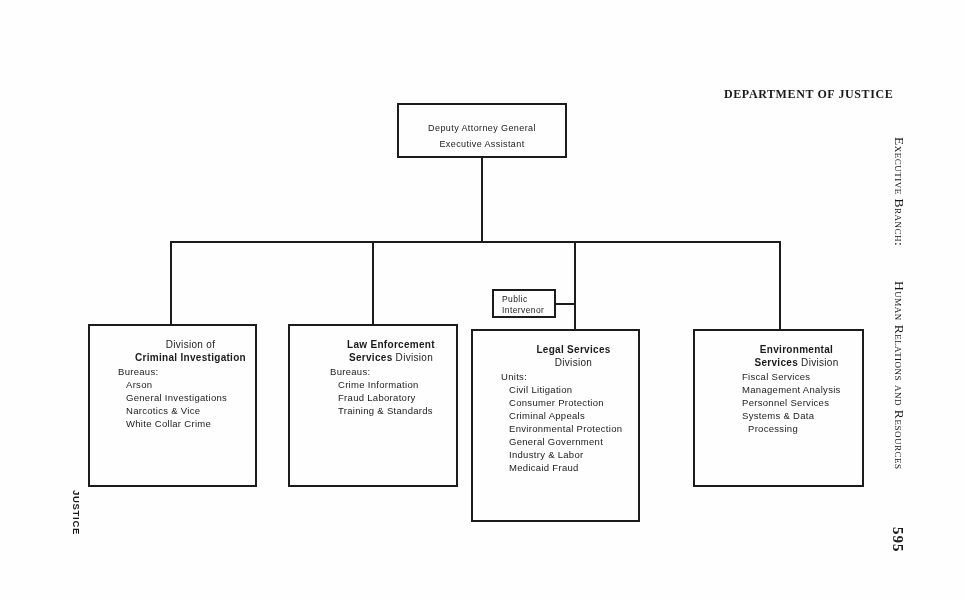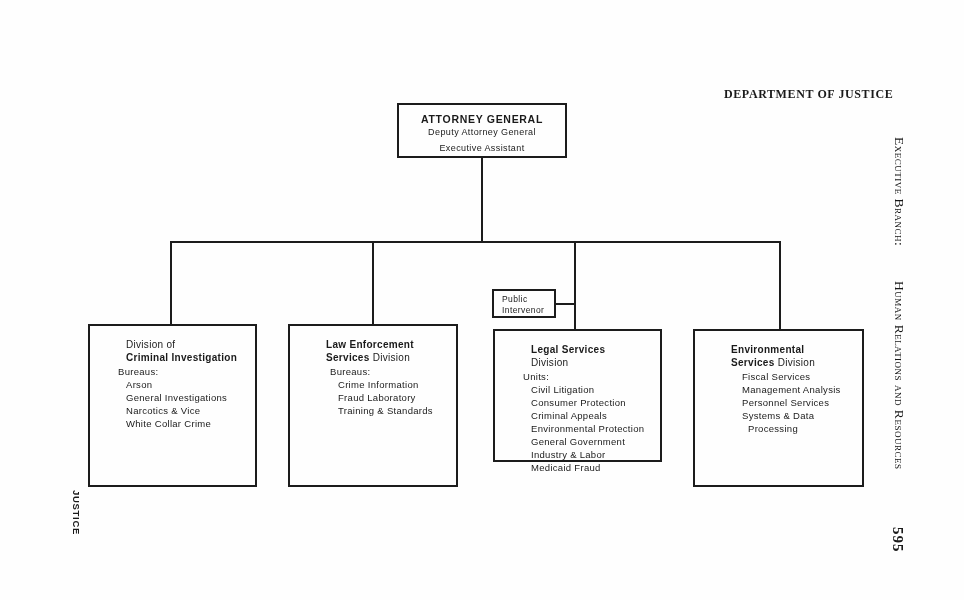--- a/index.html
+++ b/index.html
@@ -15,31 +15,31 @@
   .dept-title{
     position:absolute;left:724px;top:87px;
     font-size:12px;font-weight:bold;letter-spacing:.6px;
     white-space:nowrap;
     font-family:Liberation Serif, serif;
   }
   
   .obox{position:absolute;border:2px solid #1c1c1c;background:#fefefe;box-sizing:border-box;}
   .ag-box{left:397px;top:103px;width:170px;height:55px;text-align:center;}
   .ag-title{font-size:10.5px;font-weight:bold;letter-spacing:.7px;padding-top:8px;}
-  .ag-line2{font-size:9px;letter-spacing:.4px;margin-top:2px;}
+  .ag-line2{font-size:9px;letter-spacing:.4px;margin-top:18px;}
   .ag-line3{font-size:9px;letter-spacing:.4px;margin-top:6px;}
   .pi-box{left:492px;top:289px;width:64px;height:29px;}
   .pi-box div{font-size:8.5px;letter-spacing:.4px;line-height:11px;padding-left:8px;}
   .pi-box div:first-child{padding-top:3px;}
   .divbox{width:170px;}
   .b1{left:88px; top:324px;height:163px;width:169px;}
   .b2{left:288px;top:324px;height:163px;width:170px;}
-  .b3{left:493px;top:329px;height:133px;width:169px;}
+  .b3{left:471px;top:329px;height:193px;width:169px;}
   .b4{left:693px;top:329px;height:158px;width:171px;}
-  .b-title{padding-top:13px;text-align:left;font-size:10px;line-height:12.5px;letter-spacing:.3px;padding-left:36px;}
+  .b-title{padding-top:13px;text-align:center;font-size:10px;line-height:12.5px;letter-spacing:.3px;padding-left:36px;}
   .bld{font-weight:bold;}
   .reg{font-weight:normal;}
   .b-list{margin-top:1px;font-size:9.5px;line-height:13px;letter-spacing:.3px;}
   .b1 .b-list{padding-left:28px;}
   .b2 .b-list{padding-left:40px;}
   .b3 .b-list{padding-left:28px;}
   .b4 .b-list{padding-left:39px;}
   .item{padding-left:14px;text-indent:-6px;white-space:pre-line;}
   
   .line{position:absolute;background:#1c1c1c;}
@@ -78,21 +78,20 @@
 
   <div class="line c-ag"></div>
   <div class="line c-main"></div>
   <div class="line c-d1"></div>
   <div class="line c-d2"></div>
   <div class="line c-d3"></div>
   <div class="line c-d4"></div>
   <div class="line c-pi"></div>
 
   <div class="obox ag-box">
-    <div class="ag-title">ATTORNEY GENERAL</div>
     <div class="ag-line2">Deputy Attorney General</div>
     <div class="ag-line3">Executive Assistant</div>
   </div>
 
   <div class="obox pi-box">
     <div>Public</div>
     <div>Intervenor</div>
   </div>
 
   <div class="obox divbox b1">

